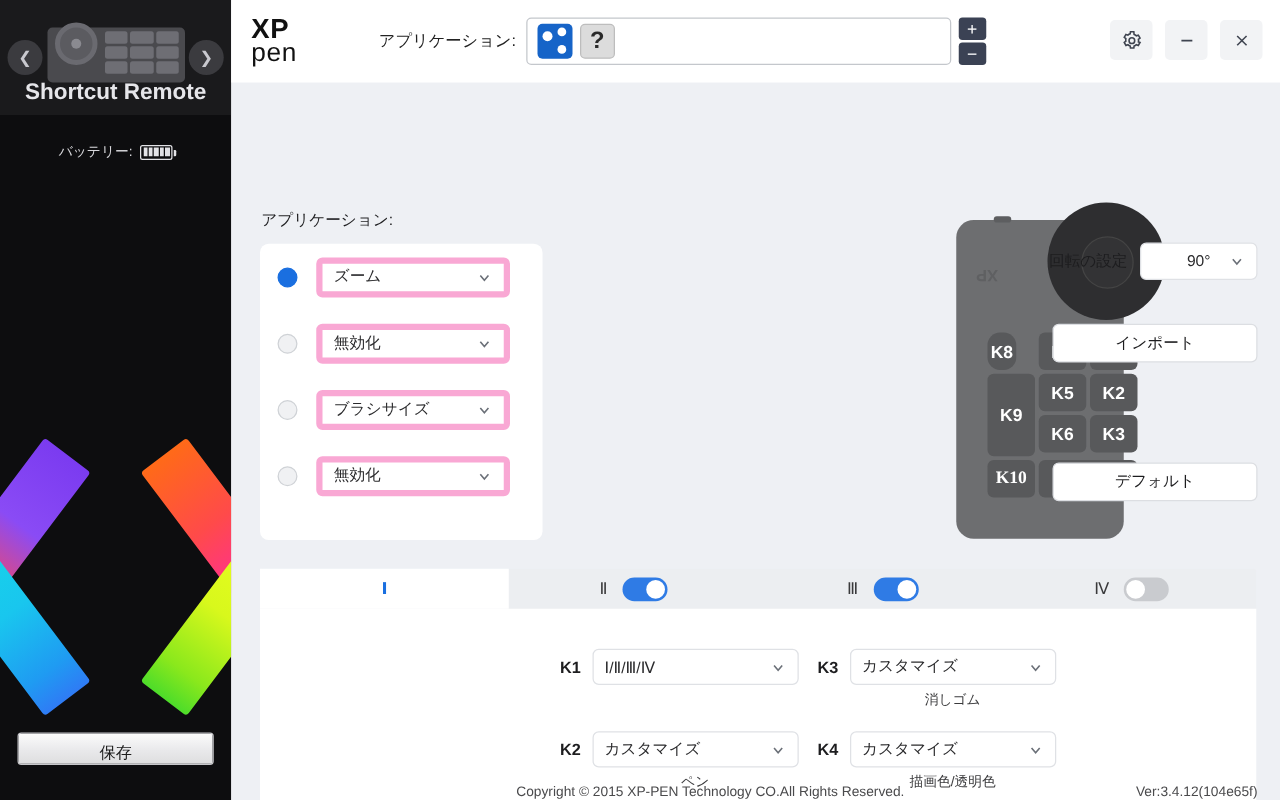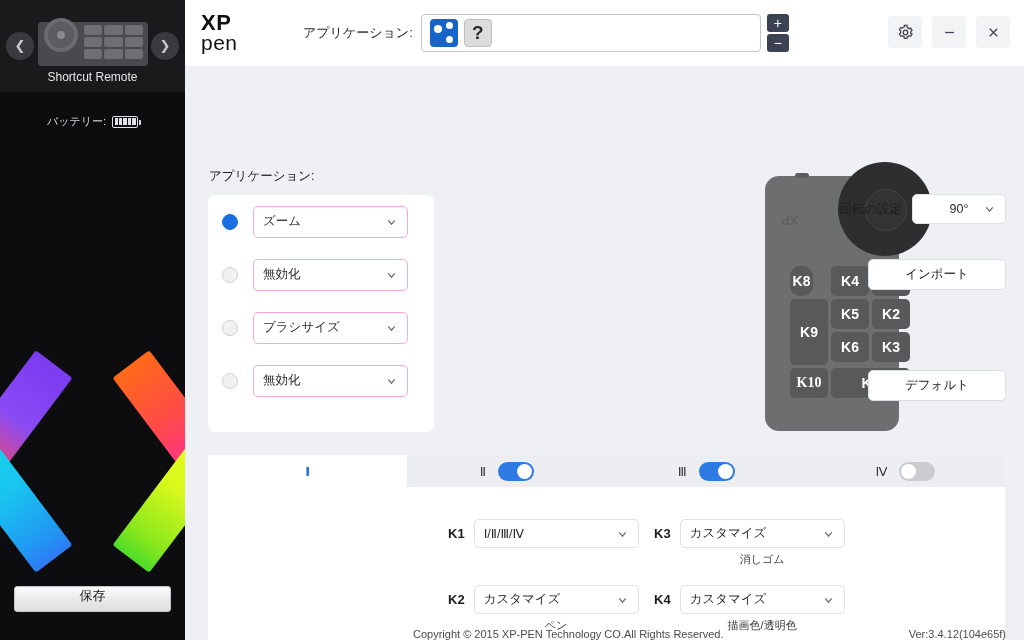--- a/index.html
+++ b/index.html
@@ -39,22 +39,22 @@
   .device-thumb .tb-wheel::after {
     content: ""; position: absolute; left: 9px; top: 9px; width: 8px; height: 8px;
     border-radius: 50%; background: #8a8a90;
   }
   .device-thumb .tb-keys {
     position: absolute; right: 4px; top: 7px; width: 60px; height: 34px;
     display: grid; grid-template-columns: repeat(3, 1fr); grid-template-rows: repeat(3, 1fr); gap: 2px;
   }
   .device-thumb .tb-keys i { background: #6e6e74; border-radius: 2px; display: block; }
   .device-name {
-    color: #e6e6ea; font-size: 12px; text-align: center;
-    position: absolute; bottom: 8px; left: 0; right: 0; font-weight: 400;
+    color: #e6e6ea; font-size: 18px; text-align: center;
+    position: absolute; bottom: 8px; left: 0; right: 0; font-weight: 700;
   }
   .nav-item {
     height: 44px; display: flex; align-items: center; padding-left: 28px;
     color: #e8e8ec; font-size: 14px; background: #0d0d0f; cursor: pointer; position: relative;
   }
   .nav-item.active { background: #2b2b2e; }
   .nav-item.active::before {
     content: ""; position: absolute; left: 0; top: 0; bottom: 0; width: 5px; background: #1b88e8;
   }
   .battery-row {
@@ -78,21 +78,21 @@
   .xbar.tr { right: -14px; top: 6px; transform: rotate(-37deg); transform-origin: 50% 50%;
              background: linear-gradient(180deg, #ff6a18 0%, #ff4a4a 45%, #ff2e94 82%, #ff24a8 100%); }
   .xbar.bl { left: -14px; bottom: -16px; transform: rotate(-37deg); transform-origin: 50% 50%;
              background: linear-gradient(180deg, #17d6e8 0%, #19c6ee 45%, #1f9bf2 82%, #2f7bf5 100%); }
   .xbar.br { right: -14px; bottom: -16px; transform: rotate(37deg); transform-origin: 50% 50%;
              background: linear-gradient(180deg, #eaff1f 0%, #d8f81c 45%, #8ae81c 82%, #4ddc2a 100%); }
   .save-button {
     position: absolute; left: 14px; bottom: 28px; width: 157px; height: 26px;
     border-radius: 3px; border: 1px solid #c7c7cb;
     background: linear-gradient(180deg, #fbfbfb 0%, #e9e9eb 55%, #dededf 100%);
-    color: #1b1b1b; font-size: 13px; display: flex; align-items: flex-start; justify-content: center;
+    color: #1b1b1b; font-size: 13px; display: flex; align-items: flex-end; justify-content: center;
     cursor: pointer; z-index: 5;
   }
 
   
   .main { flex: 1; height: 640px; background: #eef0f4; position: relative; }
 
   .topbar { height: 66px; background: #ffffff; display: flex; align-items: center; position: relative; }
   .brand { width: 86px; margin-left: 16px; color: #111; line-height: 0.96; }
   .brand .b1 { font-size: 22px; font-weight: 700; letter-spacing: 0.5px; }
   .brand .b2 { font-size: 21px; font-weight: 400; letter-spacing: 0.5px; }
@@ -131,21 +131,21 @@
     position: absolute; left: 23px; top: 129px; width: 226px; height: 237px;
     background: #fff; border-radius: 7px;
   }
   .wheel-row { display: flex; align-items: center; height: 53px; padding-left: 14px; }
   .radio {
     width: 16px; height: 16px; border-radius: 50%; border: 1px solid #cfd2d6;
     background: #f0f1f3; flex: 0 0 16px; cursor: pointer;
   }
   .radio.on { background: #1a6fe0; border-color: #1a6fe0; }
   .sel {
-    margin-left: 15px; width: 155px; height: 32px; border: 1px solid #f9a8d4; border-radius: 5px;
+    margin-left: 15px; width: 155px; height: 32px; border: 5px solid #f9a8d4; border-radius: 5px;
     background: #fff; display: flex; align-items: center; padding: 0 9px;
     font-size: 12.5px; color: #2b2b2d; cursor: pointer; position: relative;
   }
   .sel .chev { position: absolute; right: 9px; top: 50%; transform: translateY(-50%); }
   .chev svg { display: block; }
 
   
   .device {
     position: absolute; left: 580px; top: 110px; width: 134px; height: 255px;
     background: #6d6e70; border-radius: 14px;
@@ -173,21 +173,21 @@
   
   .rot-row { position: absolute; right: 18px; top: 128px; display: flex; align-items: center; gap: 10px; }
   .rot-label { font-size: 12.5px; color: #1d1d1f; padding-left: 39px; }
   .rot-sel {
     width: 94px; height: 30px; border: 1px solid #dfe1e5; border-radius: 5px; background: #fff;
     display: flex; align-items: center; justify-content: center; font-size: 12.5px;
     color: #2b2b2d; position: relative; cursor: pointer;
   }
   .rot-sel .chev { position: absolute; right: 9px; top: 50%; transform: translateY(-50%); }
   .side-btn {
-    position: absolute; right: 18px; width: 138px; height: 31px; background: #fff;
+    position: absolute; right: 18px; width: 164px; height: 31px; background: #fff;
     border: 1px solid #dcdee2; border-radius: 5px; font-size: 12.5px; color: #1d1d1f;
     display: flex; align-items: center; justify-content: center; cursor: pointer;
   }
   .side-btn.b1 { top: 193px; }
   .side-btn.b2 { top: 246px; }
   .side-btn.b3 { top: 304px; margin-left: 28px; }
 
   
   .tabs {
     position: absolute; left: 23px; top: 389px; width: 797px; height: 32px;

